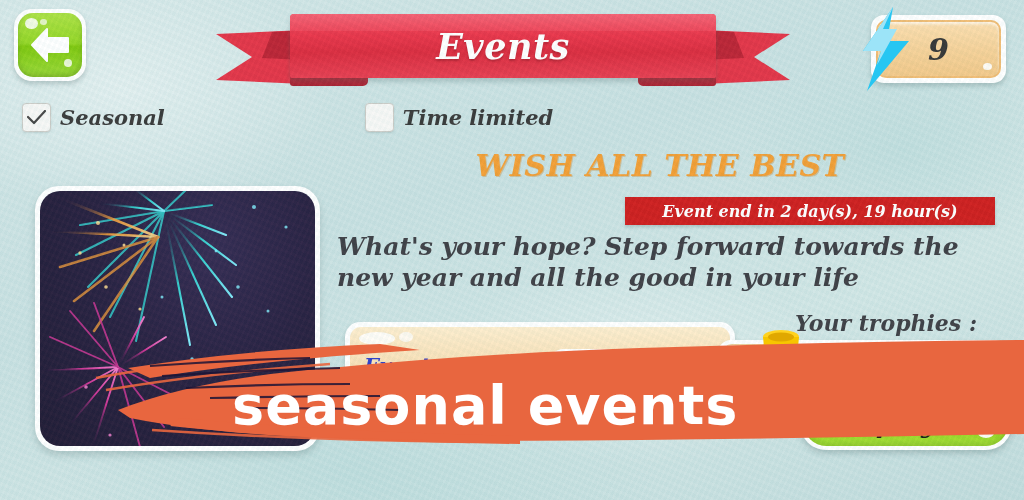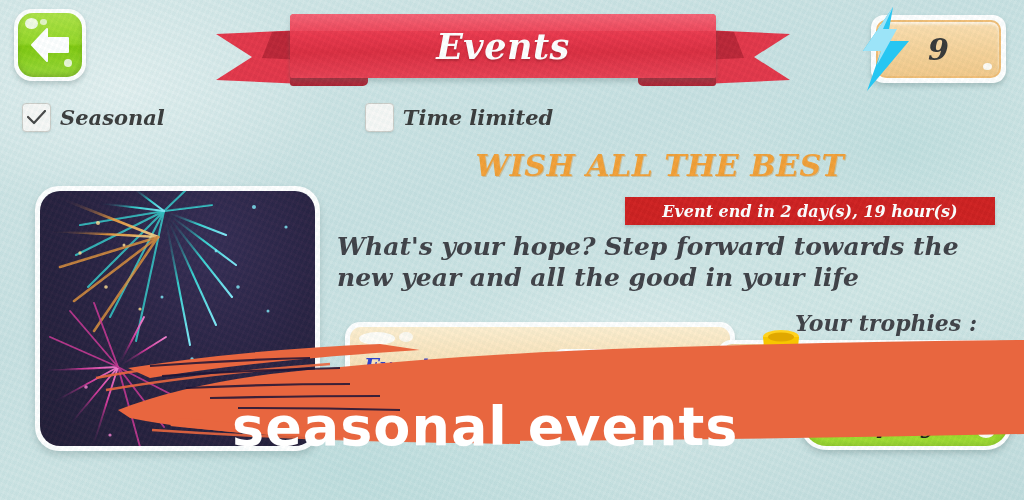--- a/index.html
+++ b/index.html
@@ -248,21 +248,21 @@
     position:relative; z-index:2;
     font-family:"DejaVu Serif", serif; font-weight:bold; font-style:italic;
     font-size:26px; color:#1e1e1e;
   }
 
   
   .brush{ position:absolute; left:0; top:338px; width:1024px; height:110px; z-index:30; pointer-events:none; }
   .brush-text{
     position:absolute; left:232px; top:374px; z-index:31;
     font-family:"DejaVu Sans", sans-serif; font-weight:bold;
-    font-size:54px; color:#fff; letter-spacing:1px; pointer-events:none;margin-top:21px;
+    font-size:54px; color:#fff; letter-spacing:1px; pointer-events:none;
   }
 </style>
 </head>
 <body>
 
 <div id="screen">
 
   <div class="back-btn">
     <div class="face">
       <span class="dot"></span>

